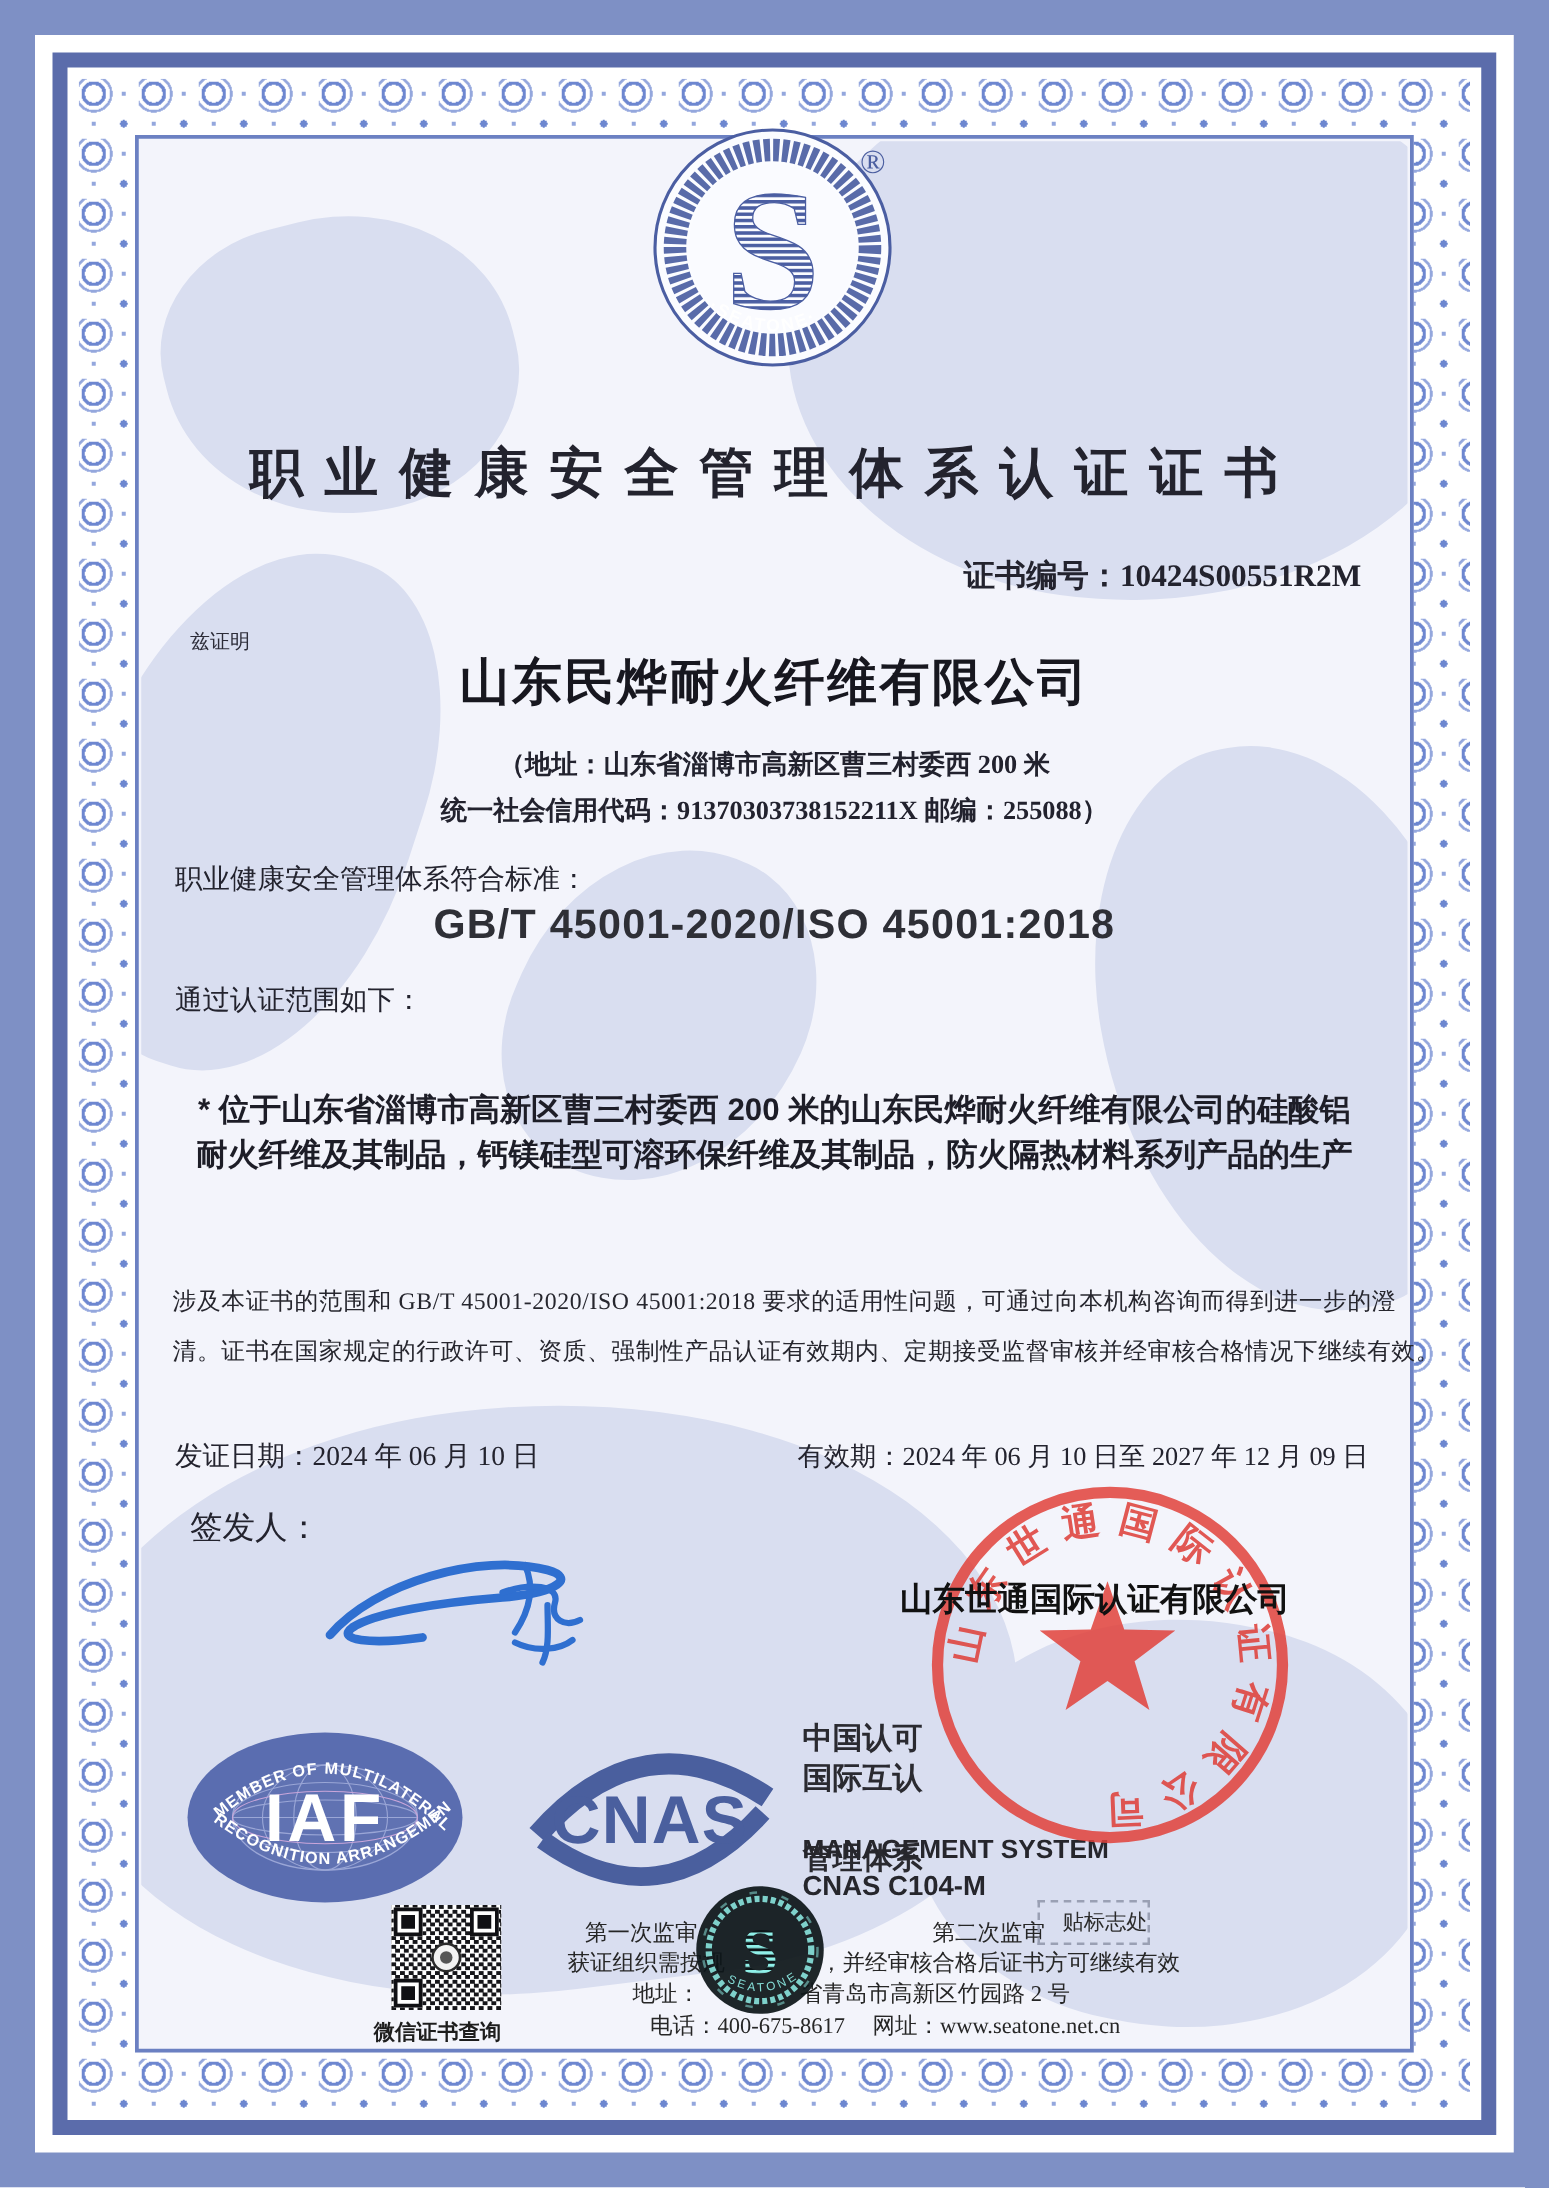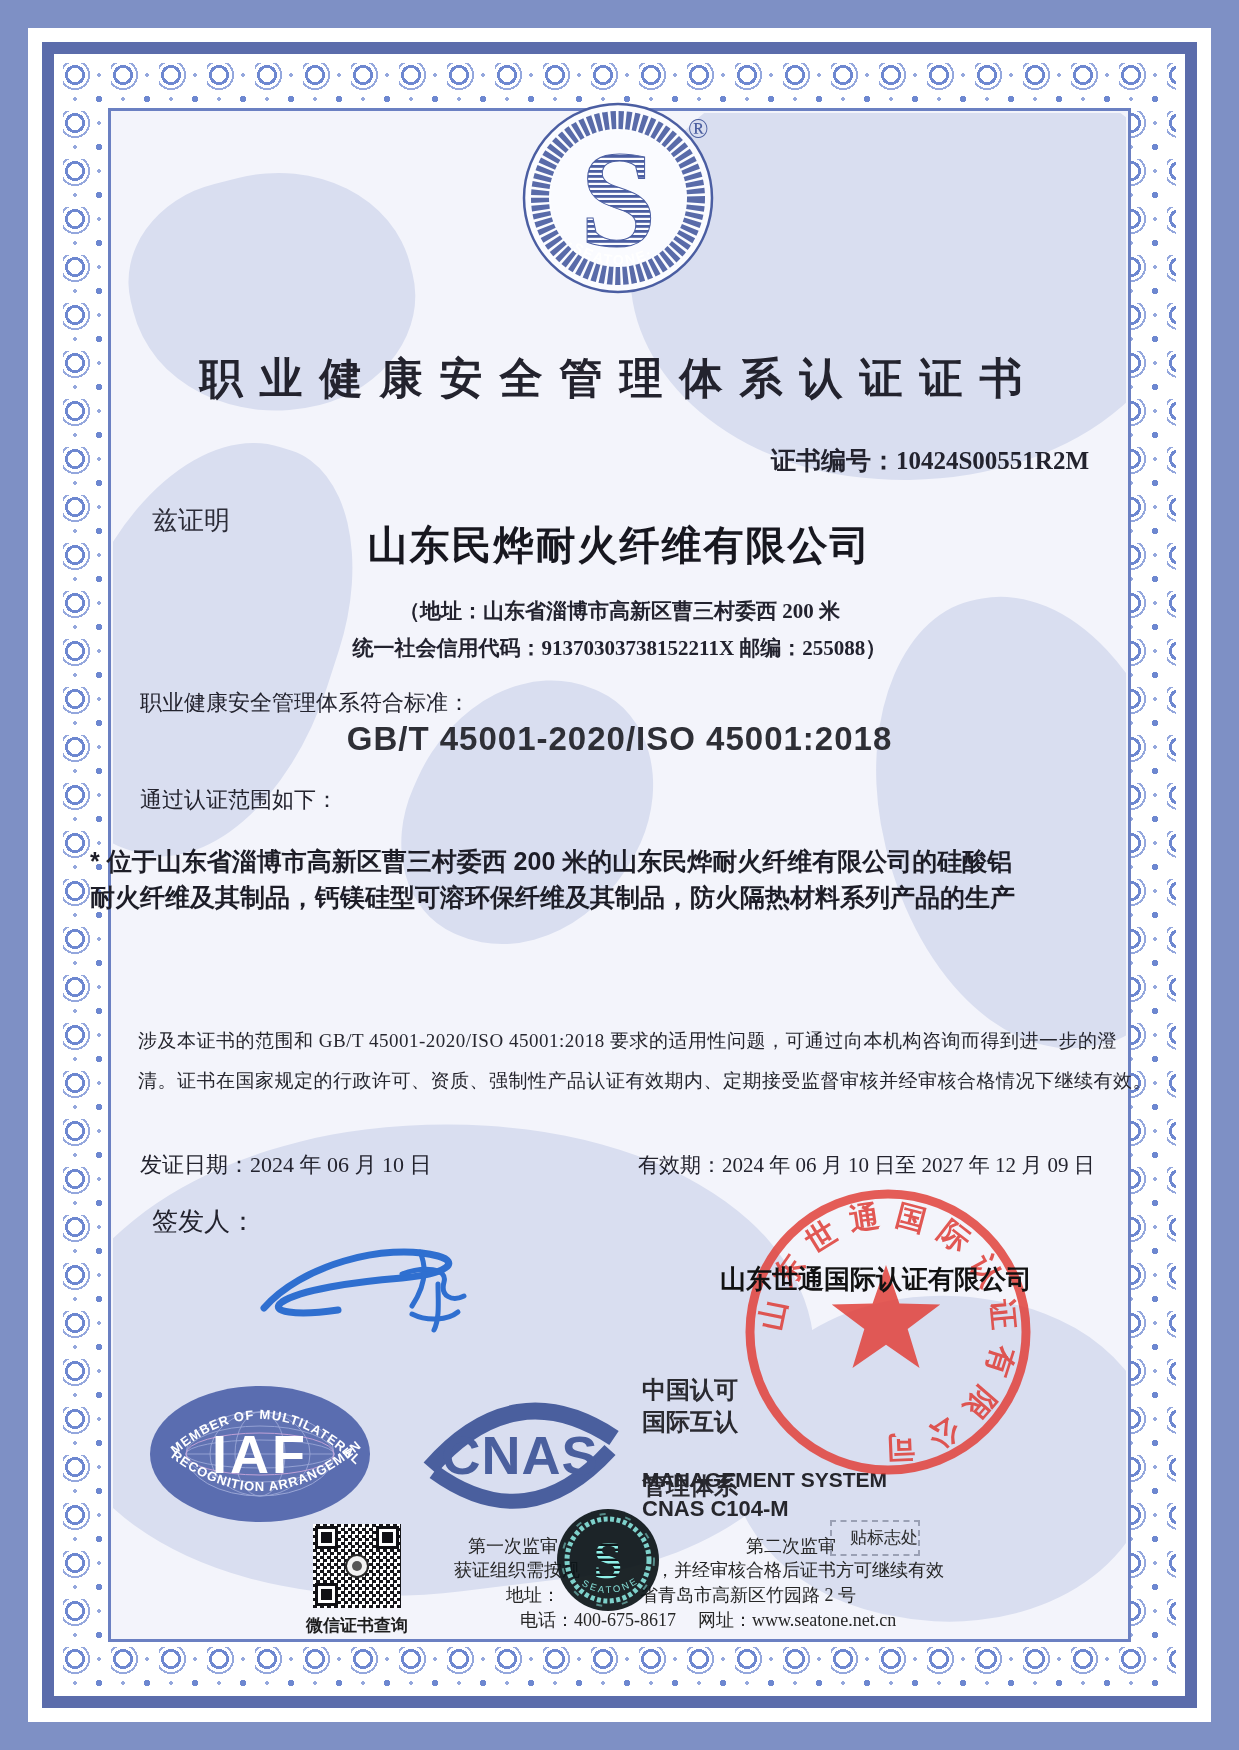--- a/index.html
+++ b/index.html
@@ -22,28 +22,28 @@
     background-size:48px 48px;
   }
   .f-line{inset:108px;border:3px solid #6b80c2;background:#f3f4fb;}
   .wm{inset:113px;overflow:hidden;}
   .blob{position:absolute;background:#d9def0;}
   
   .t{position:absolute;white-space:nowrap;z-index:2;}
   .center{left:0;right:0;text-align:center;}
   .title{left:118px;right:118px;top:350px;text-align:center;font-size:43px;font-weight:700;letter-spacing:17px;color:#23232e;}
   .certno{right:150px;top:444px;font-size:25px;font-weight:700;}
-  .certify{left:152px;top:503px;font-size:26px;color:#2c2c38;}
+  .certify{left:152px;top:503px;font-size:16px;color:#2c2c38;}
   .company{top:518px;font-size:40px;font-weight:700;letter-spacing:2px;color:#17171f;}
   .addr{top:597px;font-size:21px;font-weight:600;color:#22222e;}
   .credit{top:634px;font-size:21px;font-weight:600;color:#22222e;}
   .stdlabel{left:140px;top:688px;font-size:22px;}
   .std{top:720px;font-size:33px;letter-spacing:1px;font-family:"Liberation Sans",sans-serif;font-weight:600;color:#2e2f36;}
   .scopelabel{left:140px;top:785px;font-size:22px;}
-  .scope{left:90px;right:90px;top:843px;text-align:left;font-size:25px;font-weight:600;line-height:36px;font-family:"Liberation Sans",sans-serif;color:#1d1d27;white-space:normal;}
+  .scope{left:90px;right:90px;top:870px;text-align:center;font-size:25px;font-weight:600;line-height:36px;font-family:"Liberation Sans",sans-serif;color:#1d1d27;white-space:normal;}
   .note{left:138px;width:968px;font-size:19px;letter-spacing:0.5px;color:#26262e;}
   .n1{top:1028px;} .n2{top:1068px;} .n3{top:1108px;}
   .issue{left:140px;top:1150px;font-size:22px;}
   .valid{left:638px;top:1151px;font-size:21px;}
   .signer{left:152px;top:1204px;font-size:26px;}
   .issuer{left:720px;top:1262px;font-size:26px;font-weight:600;color:#111;z-index:4;}
   
   .acc-cn{left:642px;font-size:24px;font-weight:600;font-family:"Liberation Sans",sans-serif;color:#2a2a30;}
   .a1{top:1374px;} .a2{top:1406px;} .a3{top:1438px;margin-top:32px;}
   .acc-en{left:642px;font-size:21px;font-weight:700;font-family:"Liberation Sans",sans-serif;color:#26262c;}
@@ -59,21 +59,21 @@
   .adrR{left:640px;top:1583px;}
   .phone{left:520px;top:1608px;}
   .web{left:698px;top:1608px;}
   .qr{position:absolute;left:313px;top:1524px;width:88px;height:84px;background:#fff;z-index:2;}
   .qr-noise{position:absolute;inset:0;background:repeating-conic-gradient(#16161a 0% 25%, #ffffff 0% 50%) 0 0/7px 7px;}
   .fp{position:absolute;width:17px;height:17px;border:3px solid #101014;background:#fff;}
   .fp::after{content:"";position:absolute;inset:3px;background:#101014;}
   .fp1{left:2px;top:2px;} .fp2{right:2px;top:2px;} .fp3{left:2px;bottom:2px;}
   .qr-logo{position:absolute;left:50%;top:50%;width:20px;height:20px;transform:translate(-50%,-50%);border-radius:50%;background:#f2f2f2;border:2px solid #2a2a2a;}
   .qr-logo::after{content:"";position:absolute;inset:5px;border-radius:50%;background:#555;}
-  .qrcap{left:299px;top:1614px;width:116px;text-align:center;font-size:17px;font-weight:700;font-family:"Liberation Sans",sans-serif;color:#1d1d1d;}
+  .qrcap{left:299px;top:1614px;width:116px;font-size:17px;font-weight:700;font-family:"Liberation Sans",sans-serif;color:#1d1d1d;}
   .reg{left:688px;top:114px;font-size:27px;color:#4c5fa0;z-index:2;}
   svg{position:absolute;z-index:3;}
   .z4{z-index:4;}
 </style>
 </head>
 <body>
 
 <div class="canvas">
 
   <div class="layer f-white1"></div>

